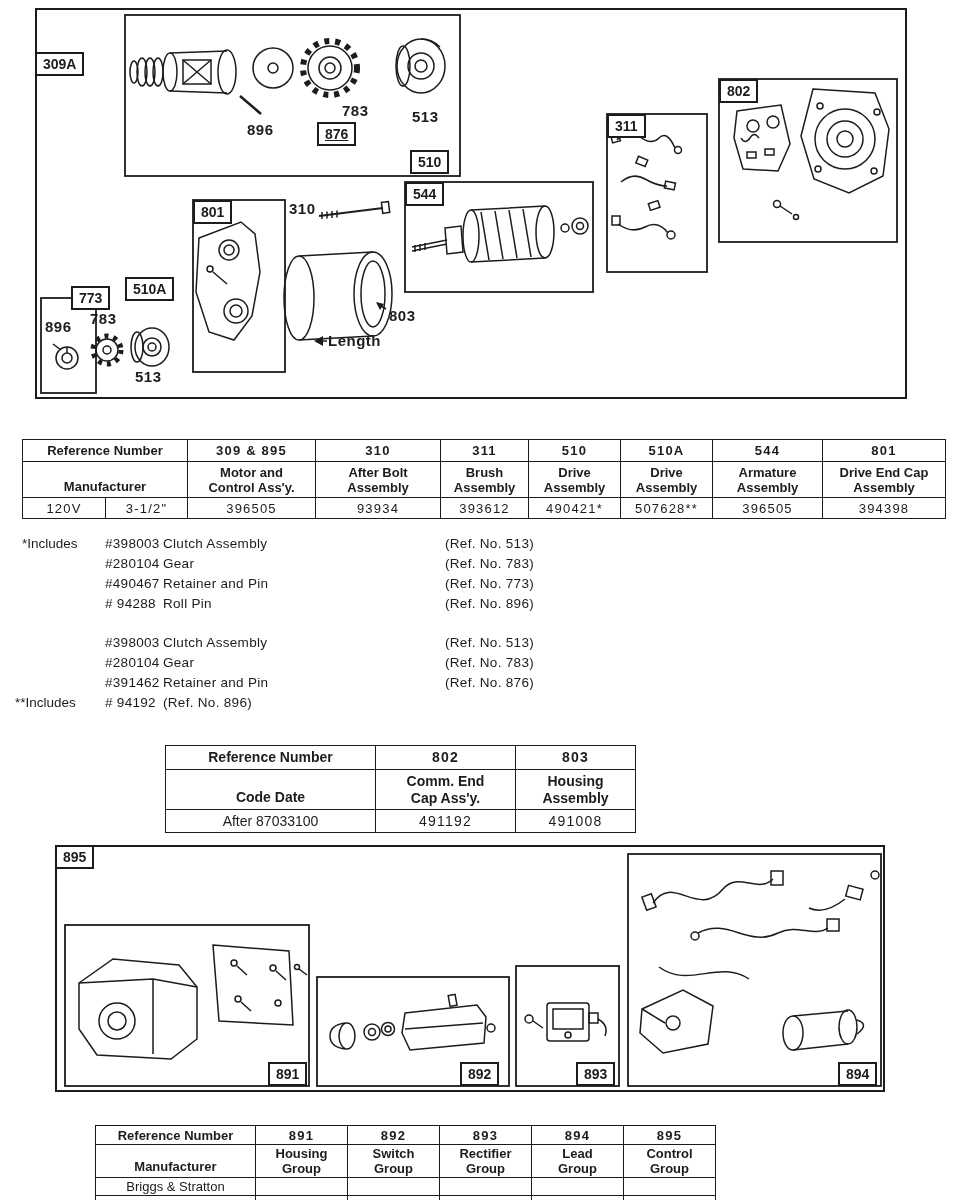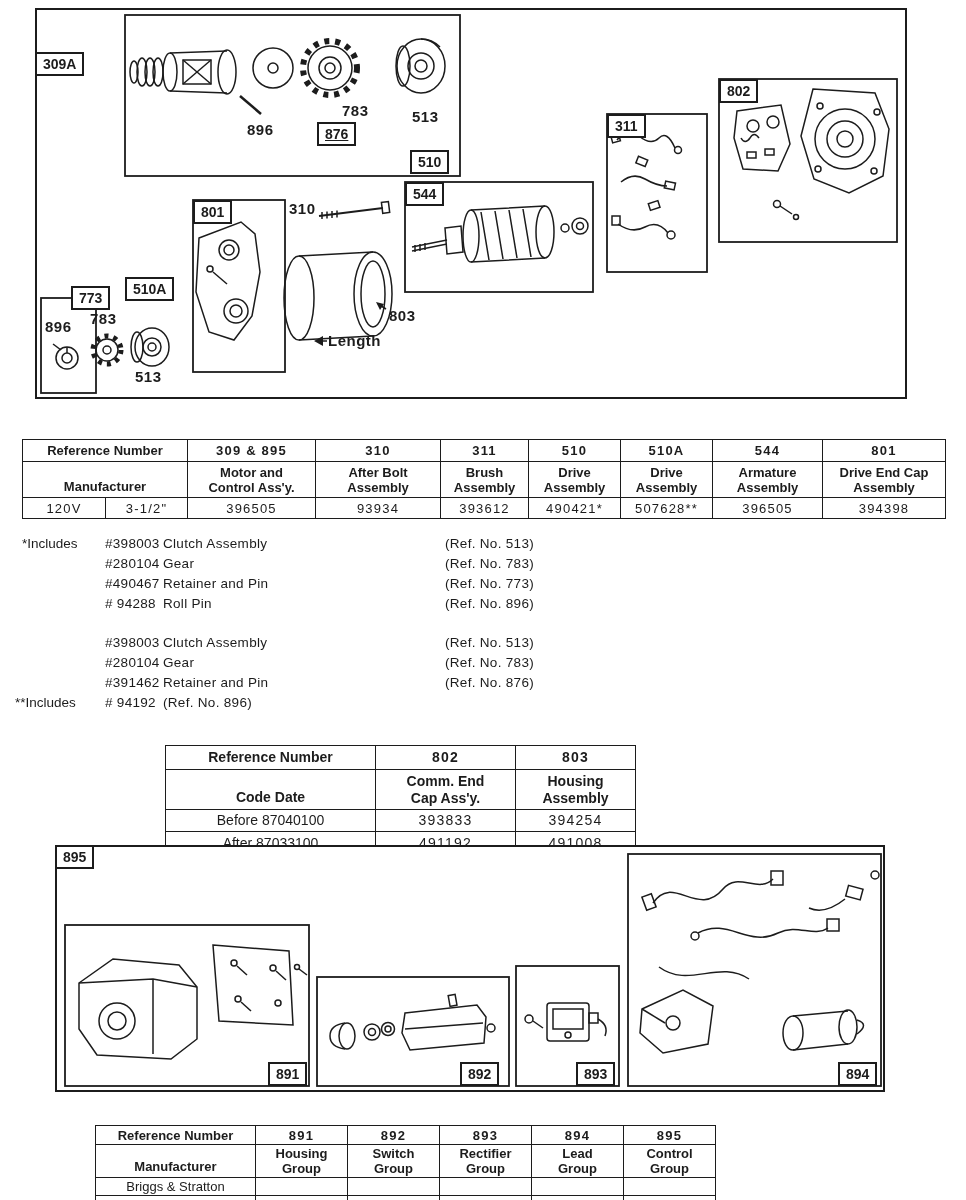--- a/index.html
+++ b/index.html
@@ -324,25 +324,20 @@
       <td class="b num">802</td>
       <td class="b num">803</td>
     </tr>
     <tr style="height:40px">
       <td class="b vb">Code Date</td>
       <td class="b">Comm. End
 Cap Ass'y.</td>
       <td class="b">Housing
 Assembly</td>
     </tr>
-    <tr style="height:22px">
-      <td>Before 87040100</td>
-      <td class="num">393833</td>
-      <td class="num">394254</td>
-    </tr>
     <tr style="height:23px">
       <td>After  87033100</td>
       <td class="num">491192</td>
       <td class="num">491008</td>
     </tr>
   </tbody>
     </table>
 
   <div class="dbox" style="left:55px; top:845px; width:830px; height:247px;">
 

